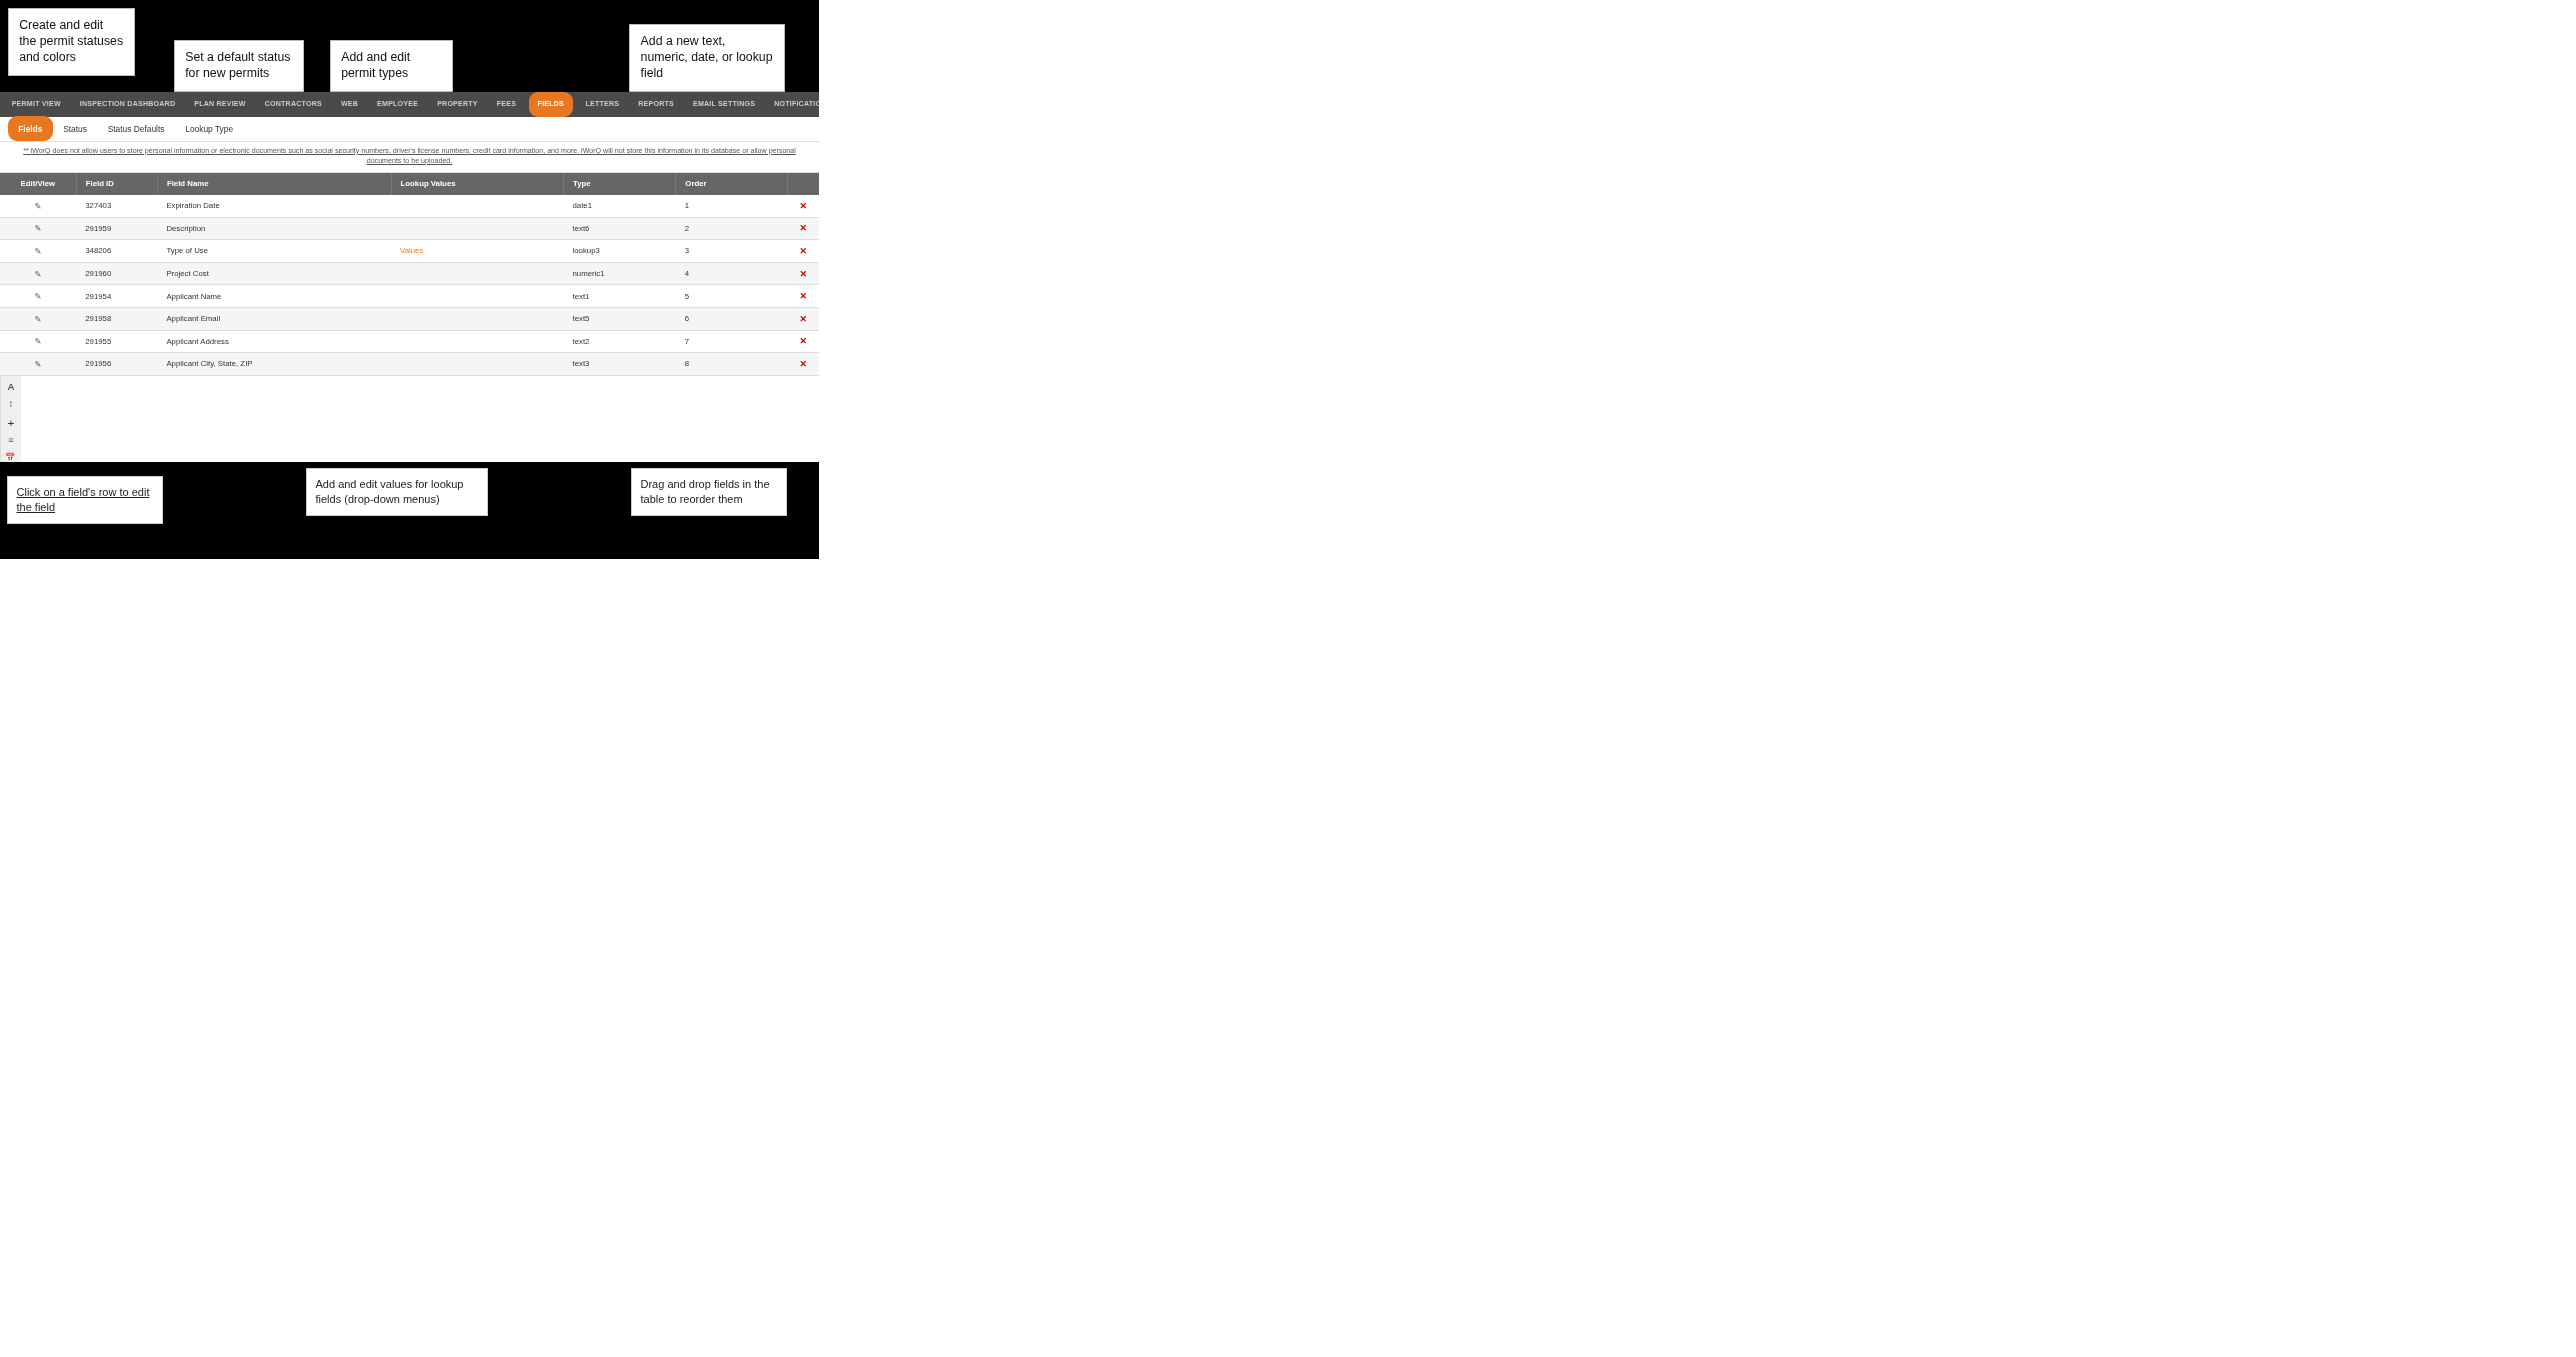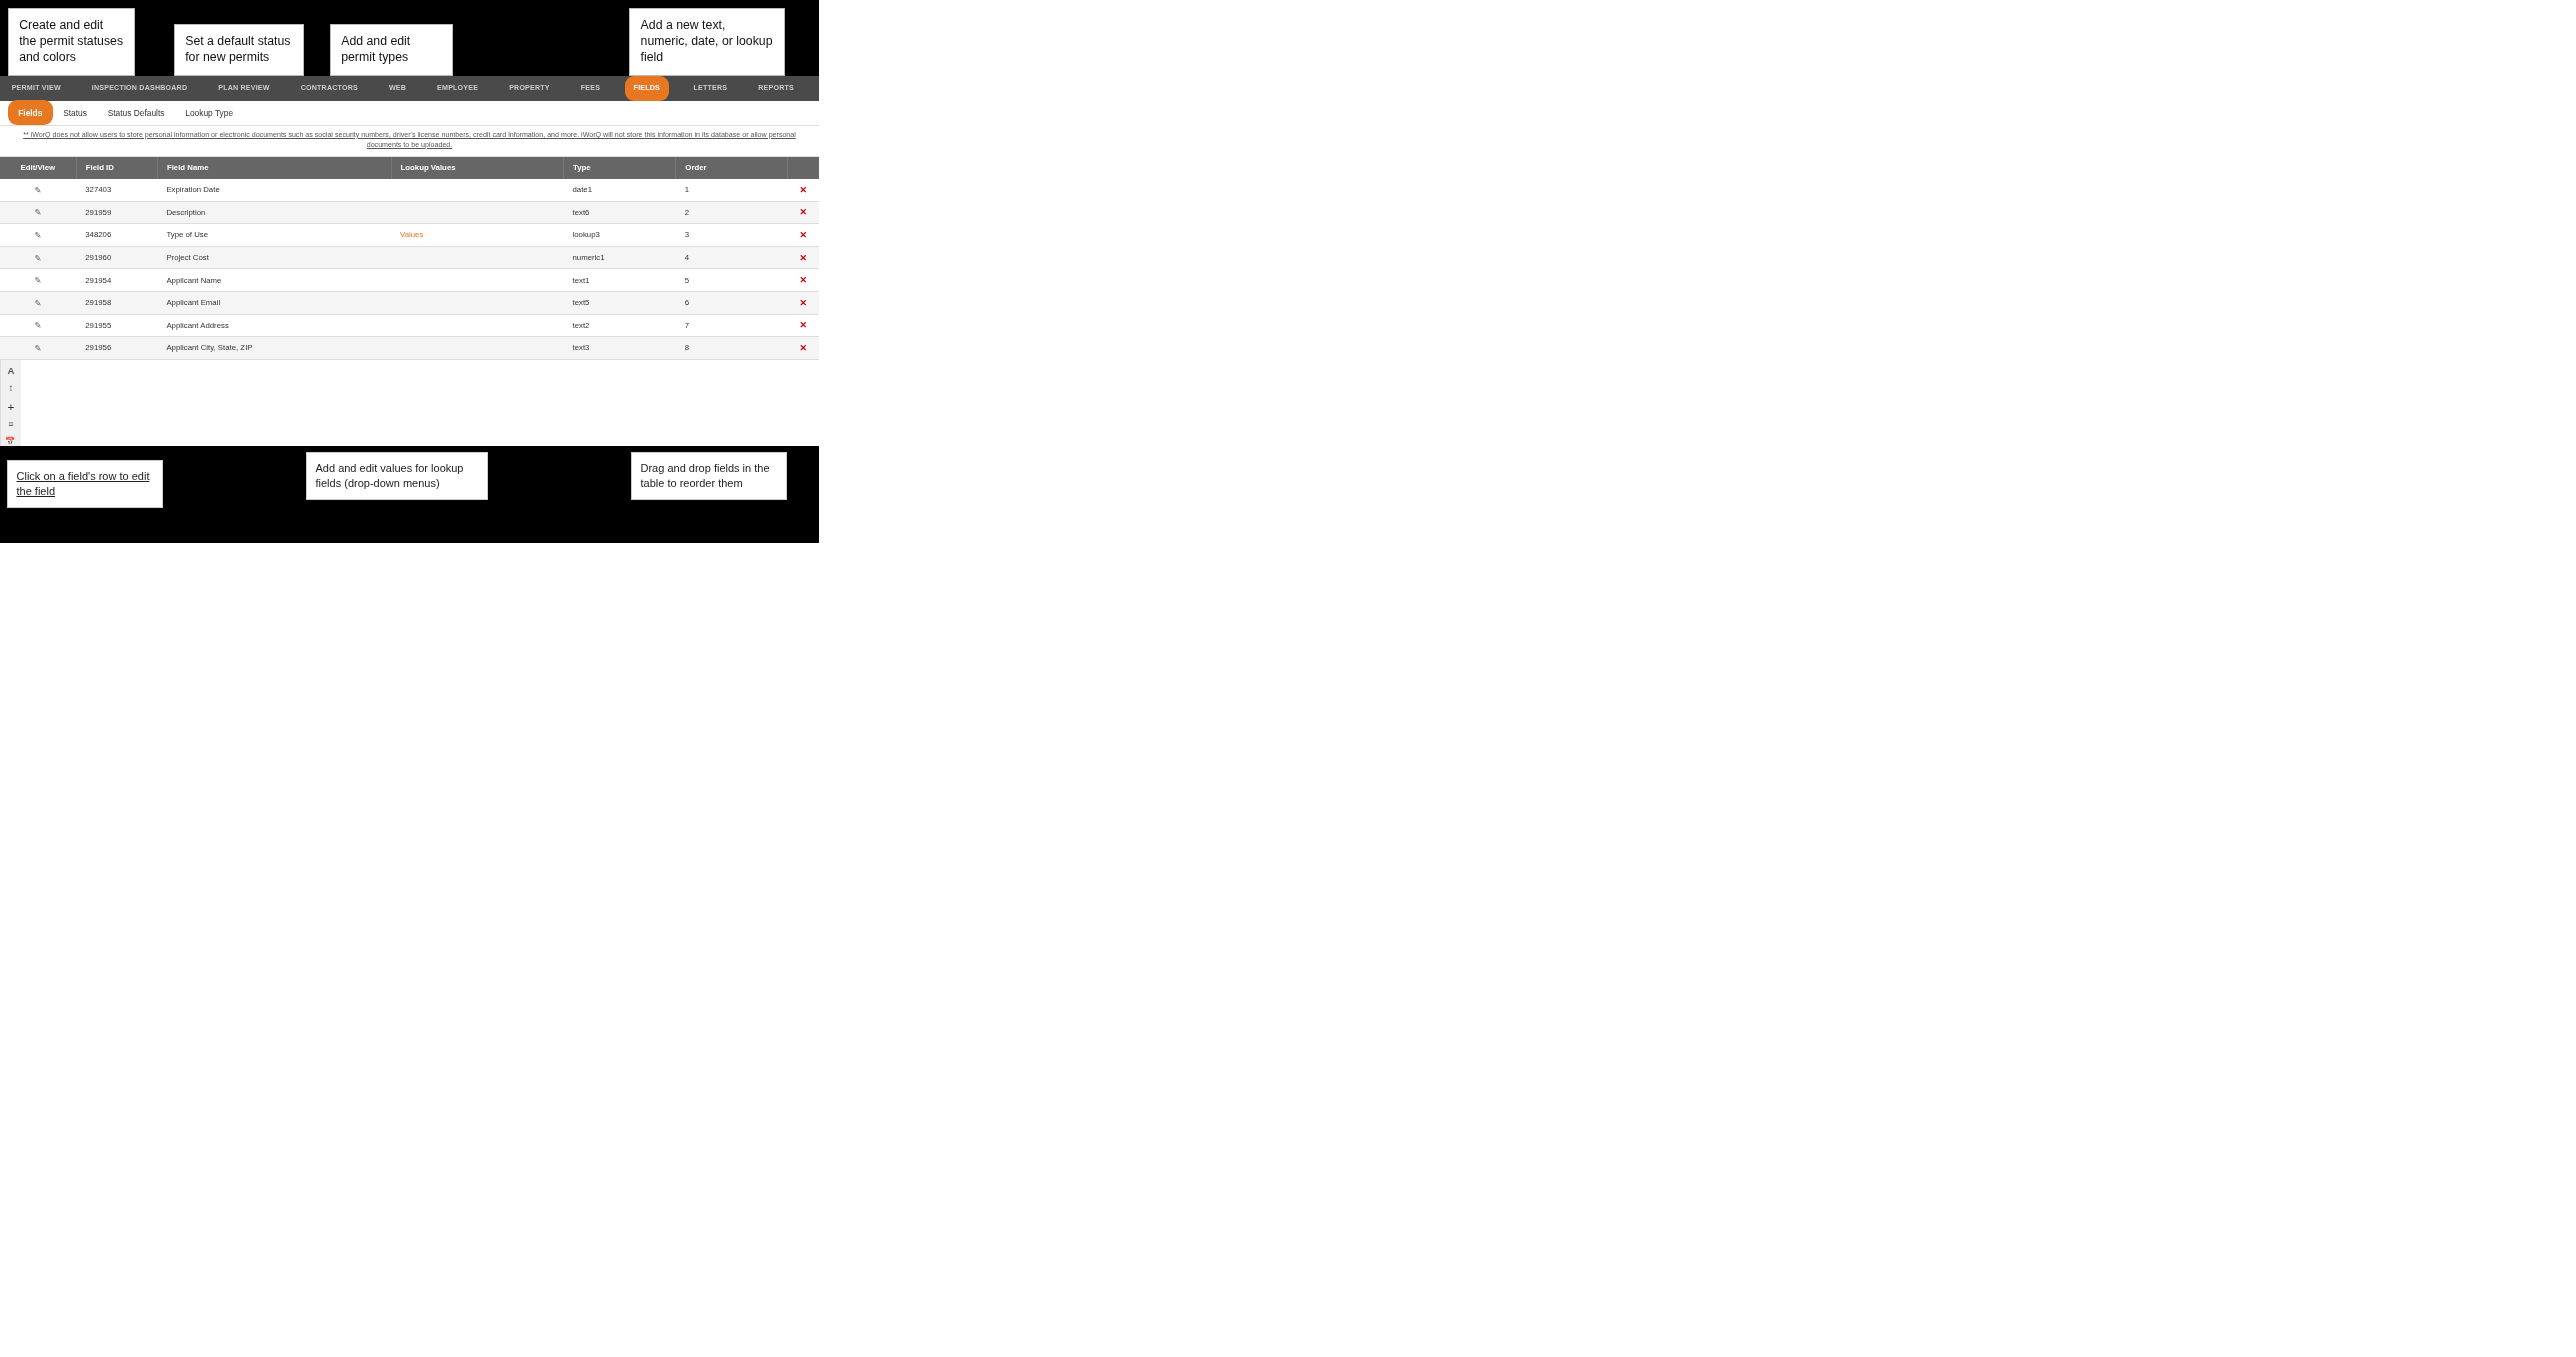--- a/index.html
+++ b/index.html
@@ -11,21 +11,21 @@
     }
 
     
     .nav-bar {
       background: #4a4a4a;
       display: flex;
       flex-direction: row;
       align-items: center;
       padding: 0 5.2px;
       height: 25px;
-      gap: 18px;
+      gap: 6px;
     }
 
     .nav-item {
       color: #ccc;
       font-size: 7.1px;
       padding: 0 6.5px;
       height: 25px;
       display: flex;
       align-items: center;
       cursor: pointer;
@@ -216,21 +216,21 @@
 
     .ann-spacer {
       flex: 1;
     }
 
   </style>
 </head>
 <body>
 
 <div class="annotation-top">
-  <div class="ann-box" style="width:127px; margin-bottom:0;">
+  <div class="ann-box" style="width:127px; margin-bottom:16px;">
     <span>Create and edit the permit statuses and colors</span>
   </div>
   <div style="width:39px; background:#000;"></div>
   <div class="ann-box" style="width:130px; margin-bottom:0;">
     <span>Set a default status for new permits</span>
   </div>
   <div style="width:26px; background:#000;"></div>
   <div class="ann-box" style="width:123px; margin-bottom:0;">
     <span>Add and edit permit types</span>
   </div>

